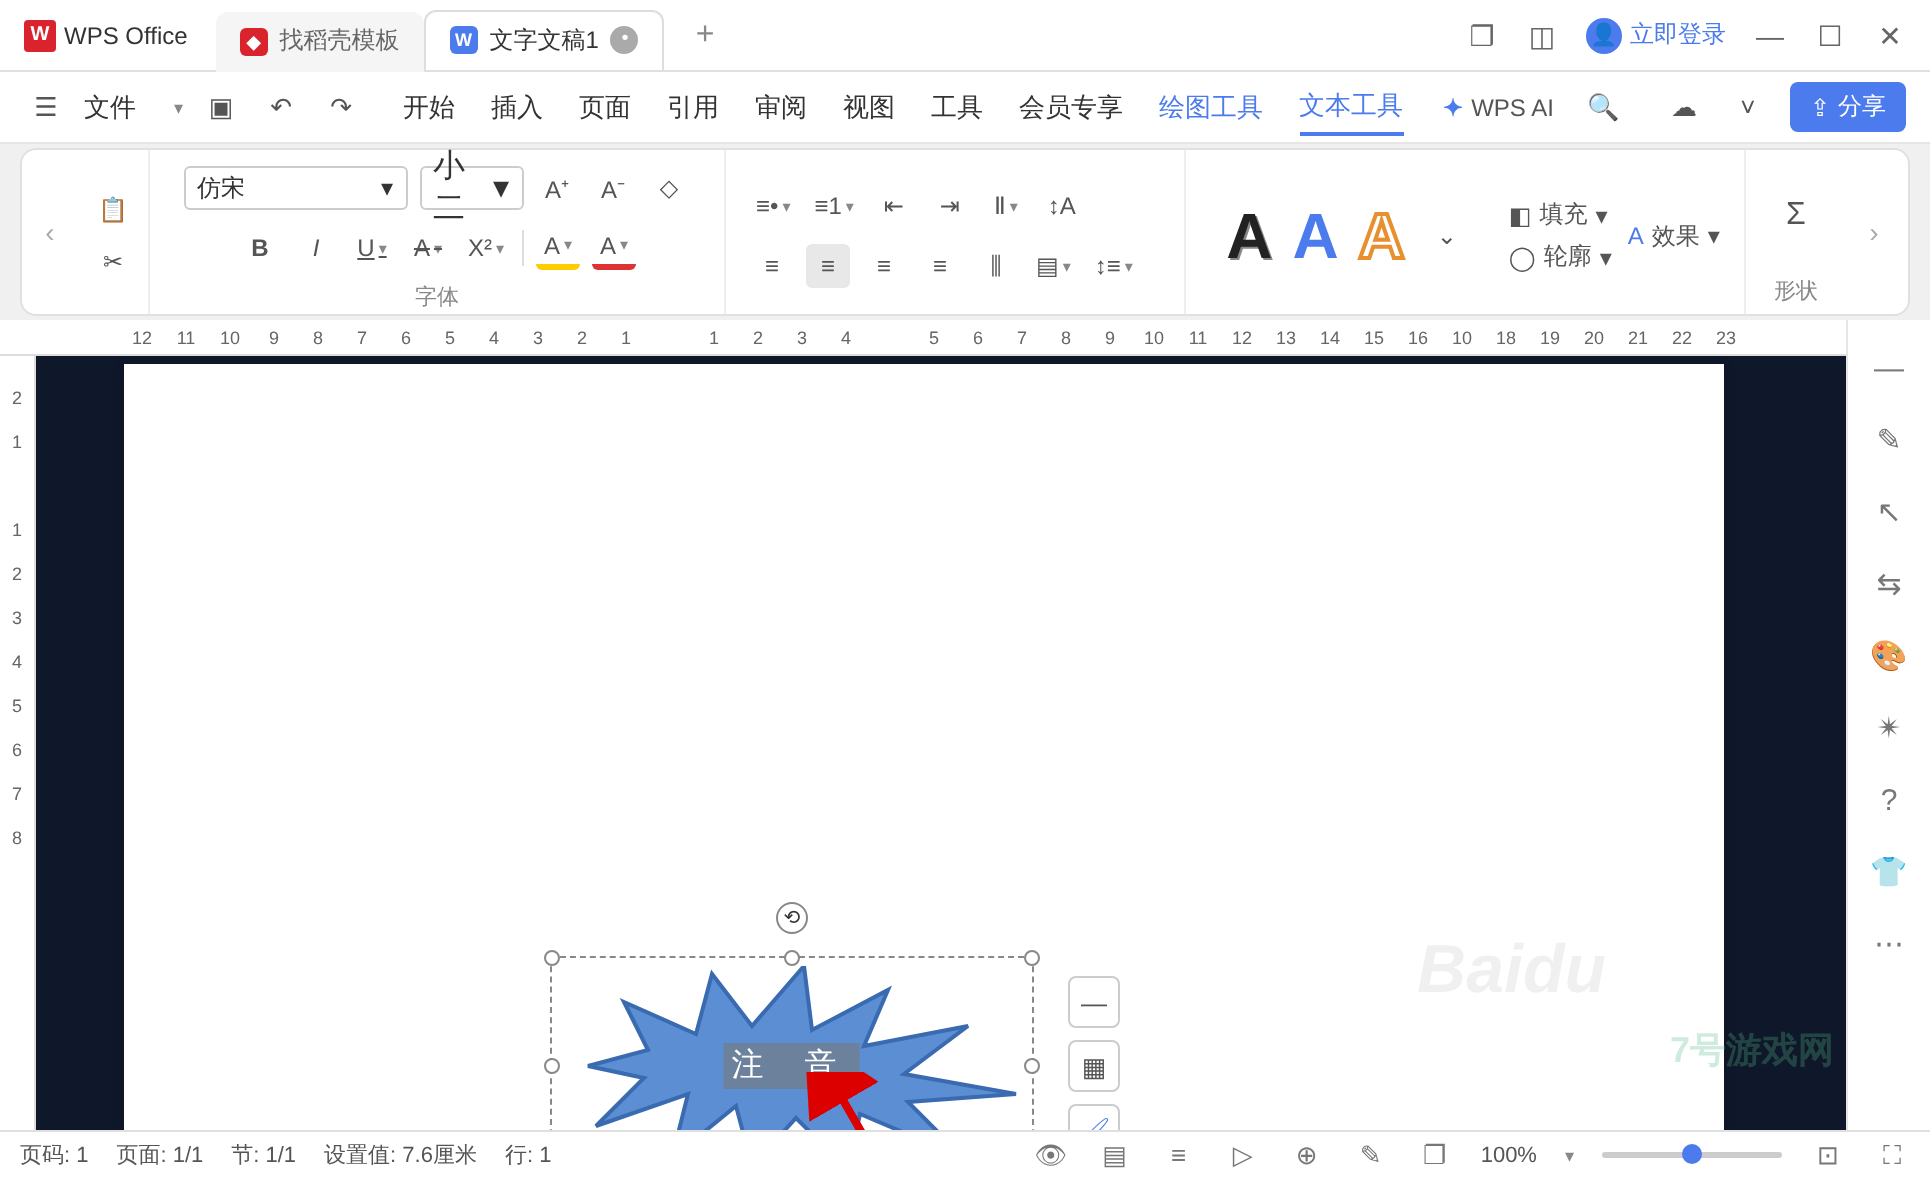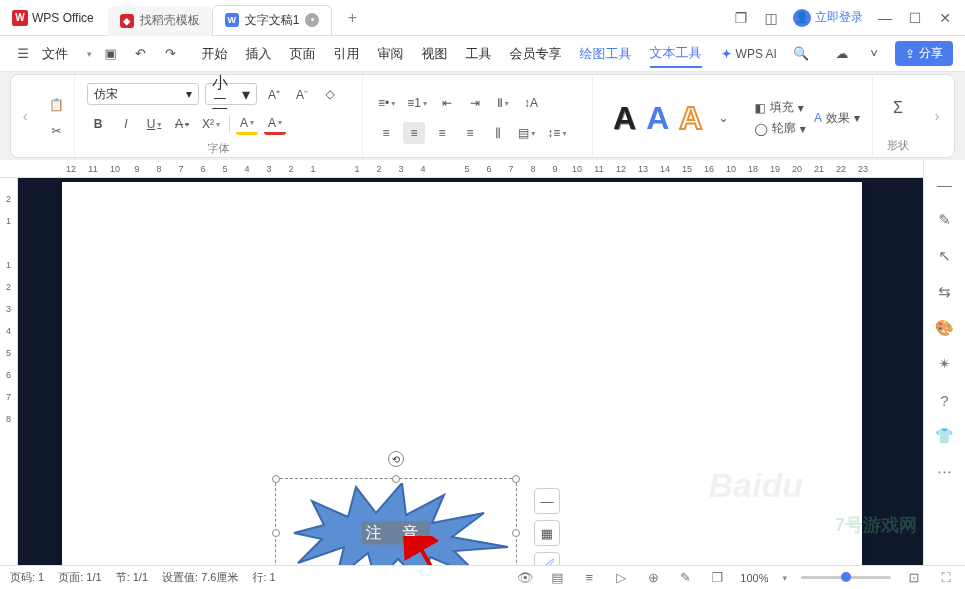--- a/index.html
+++ b/index.html
@@ -168,21 +168,21 @@
   <div class="rib-nav">‹</div>
 
   <div class="rib-group" style="width:36px;">
     <div class="rib-content">
         <div class="tbtn">📋</div>
         <div class="tbtn">✂</div>
       </div>
   </div>
 
   <div class="rib-group" style="width:288px;">
-    <div class="rib-content" style="align-items:flex-start; padding:4px 6px;">
+    <div class="rib-content" style="align-items:center; padding:4px 6px;">
       <div class="row">
         <div class="font-sel">
             <span>仿宋</span>
             <span class="caret">▾</span>
           </div>
         <div class="size-sel">
             <span>小二</span>
             <span class="caret">▾</span>
           </div>
         <div class="tbtn">A⁺</div>

